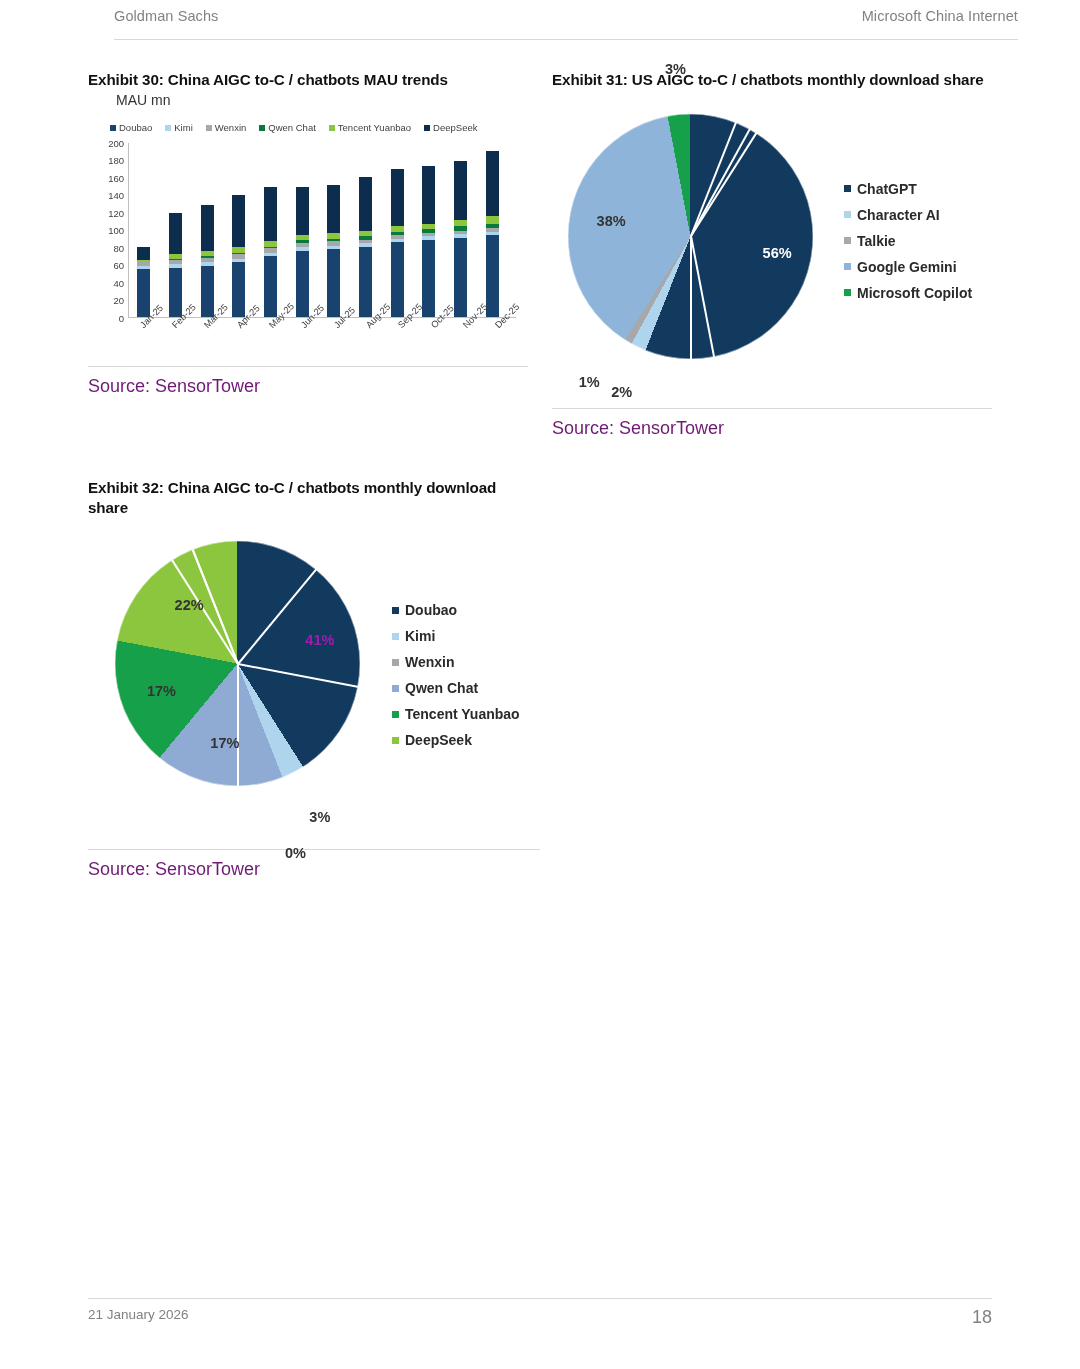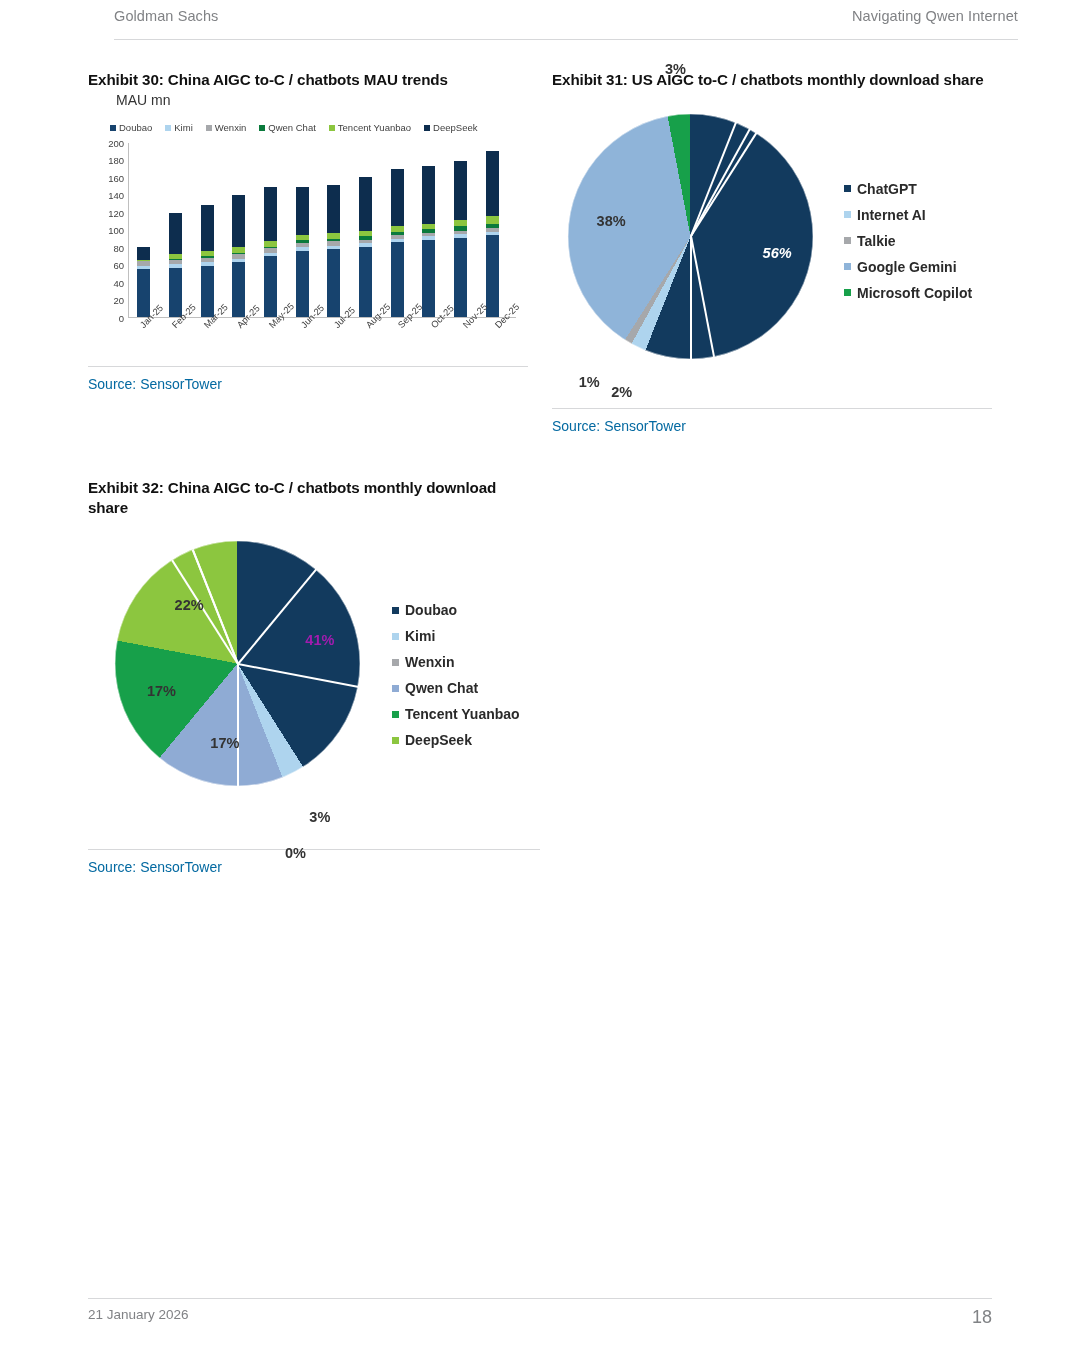--- a/index.html
+++ b/index.html
@@ -23,21 +23,21 @@
   .footer .fr{position:absolute;right:0;top:9px;font-size:18px;color:#808285;text-align:center;}
 
   
   .exhibit{position:absolute;}
   .ex-title{
     font-size:15.2px;font-weight:bold;color:#111;line-height:19.5px;
     letter-spacing:-.1px;
   }
   .ex-sub{font-size:14px;color:#333;line-height:18px;margin-top:1px;margin-left:28px;}
   .ex-rule{height:1px;background:#d7d8da;width:100%;}
-  .ex-src{font-size:14px;color:#0369a1;margin-top:9px;}
+  .ex-src{font-size:18px;color:#701a75;margin-top:9px;}
 
   
   .barchart{position:relative;width:440px;height:235px;}
   .legend-top{
     position:absolute;left:22px;top:0;width:410px;height:14px;
     display:flex;align-items:center;gap:13px;
   }
   .lg{display:flex;align-items:center;gap:3px;font-size:9.5px;color:#3f3f3f;
       font-family:"Liberation Sans",sans-serif;white-space:nowrap;}
   .lg i{width:6px;height:6px;display:inline-block;}
@@ -66,21 +66,21 @@
   .pl-row i{width:7px;height:7px;display:inline-block;}
   .pl-row span{font-size:14px;color:#2a2a2a;white-space:nowrap;}
 </style>
 </head>
 <body>
 
 <div class="page">
 
   <div class="header">
     <div class="hl">Goldman Sachs</div>
-    <div class="hr">Navigating Qwen Internet</div>
+    <div class="hr">Microsoft China Internet</div>
     <div class="rule"></div>
   </div>
 
   <div class="exhibit" style="left:88px;top:70px;width:440px;">
     <div class="ex-title">Exhibit 30: China AIGC to-C / chatbots MAU trends</div>
     <div class="ex-sub">MAU mn</div>
 
     <div class="barchart" style="margin-top:12px;">
       <div class="legend-top" id="bar-legend">
           <div class="lg">
@@ -272,34 +272,34 @@
 
     <div class="piewrap" style="height:310px;margin-top:8px;">
       <div class="pie" id="pie31" style="left: 16px; top: 16px; width: 245px; height: 245px; background: conic-gradient(rgb(18, 58, 94) 0deg, rgb(18, 58, 94) 201.6deg, rgb(174, 212, 238) 201.6deg, rgb(174, 212, 238) 208.8deg, rgb(166, 168, 171) 208.8deg, rgb(166, 168, 171) 212.4deg, rgb(143, 180, 217) 212.4deg, rgb(143, 180, 217) 349.2deg, rgb(23, 160, 74) 349.2deg, rgb(23, 160, 74) 360deg); box-shadow: rgba(255, 255, 255, 0.5) 0px 0px 0px 0.6px inset;">
           <div style="position: absolute; left: 50%; top: 50%; width: 2px; height: 50%; background: rgb(255, 255, 255); transform-origin: center top; transform: translateX(-50%) rotate(0deg);"></div>
           <div style="position: absolute; left: 50%; top: 50%; width: 2px; height: 50%; background: rgb(255, 255, 255); transform-origin: center top; transform: translateX(-50%) rotate(201.6deg);"></div>
           <div style="position: absolute; left: 50%; top: 50%; width: 2px; height: 50%; background: rgb(255, 255, 255); transform-origin: center top; transform: translateX(-50%) rotate(208.8deg);"></div>
           <div style="position: absolute; left: 50%; top: 50%; width: 2px; height: 50%; background: rgb(255, 255, 255); transform-origin: center top; transform: translateX(-50%) rotate(212.4deg);"></div>
           <div style="position: absolute; left: 50%; top: 50%; width: 2px; height: 50%; background: rgb(255, 255, 255); transform-origin: center top; transform: translateX(-50%) rotate(349.2deg);"></div>
         </div>
       <div id="pie31-labels">
-          <div class="pielabel" style="left: 225.138px; top: 155.027px; color: rgb(255, 255, 255); font-style: italic;">56%</div>
+          <div class="pielabel" style="left: 225.138px; top: 155.027px; color: rgb(255, 255, 255);">56%</div>
           <div class="pielabel" style="left: 69.6515px; top: 294.811px; color: rgb(51, 51, 51);">2%</div>
           <div class="pielabel" style="left: 37.1994px; top: 284.117px; color: rgb(51, 51, 51);">1%</div>
           <div class="pielabel" style="left: 59.0821px; top: 123.35px; color: rgb(51, 51, 51);">38%</div>
           <div class="pielabel" style="left: 123.513px; top: -28.0432px; color: rgb(51, 51, 51);">3%</div>
         </div>
       <div class="pie-legend" id="pie31-legend" style="left:292px;top:78px;">
           <div class="pl-row">
             <i style="background: rgb(18, 58, 94);"></i>
             <span>ChatGPT</span>
           </div>
           <div class="pl-row">
             <i style="background: rgb(174, 212, 238);"></i>
-            <span>Internet AI</span>
+            <span>Character AI</span>
           </div>
           <div class="pl-row">
             <i style="background: rgb(166, 168, 171);"></i>
             <span>Talkie</span>
           </div>
           <div class="pl-row">
             <i style="background: rgb(143, 180, 217);"></i>
             <span>Google Gemini</span>
           </div>
           <div class="pl-row">

